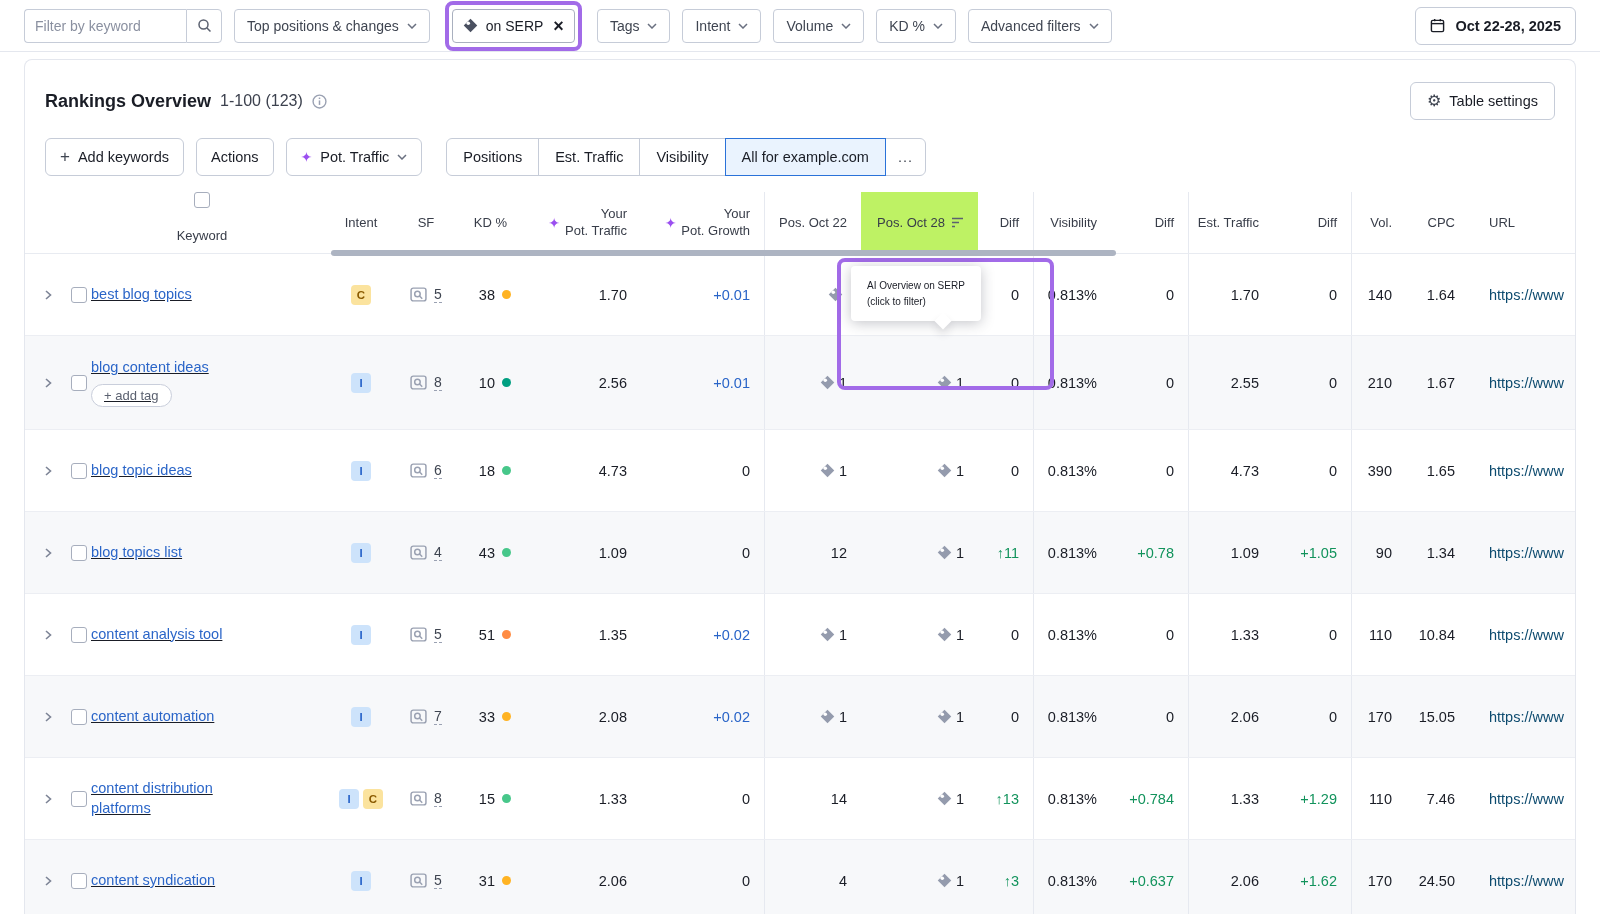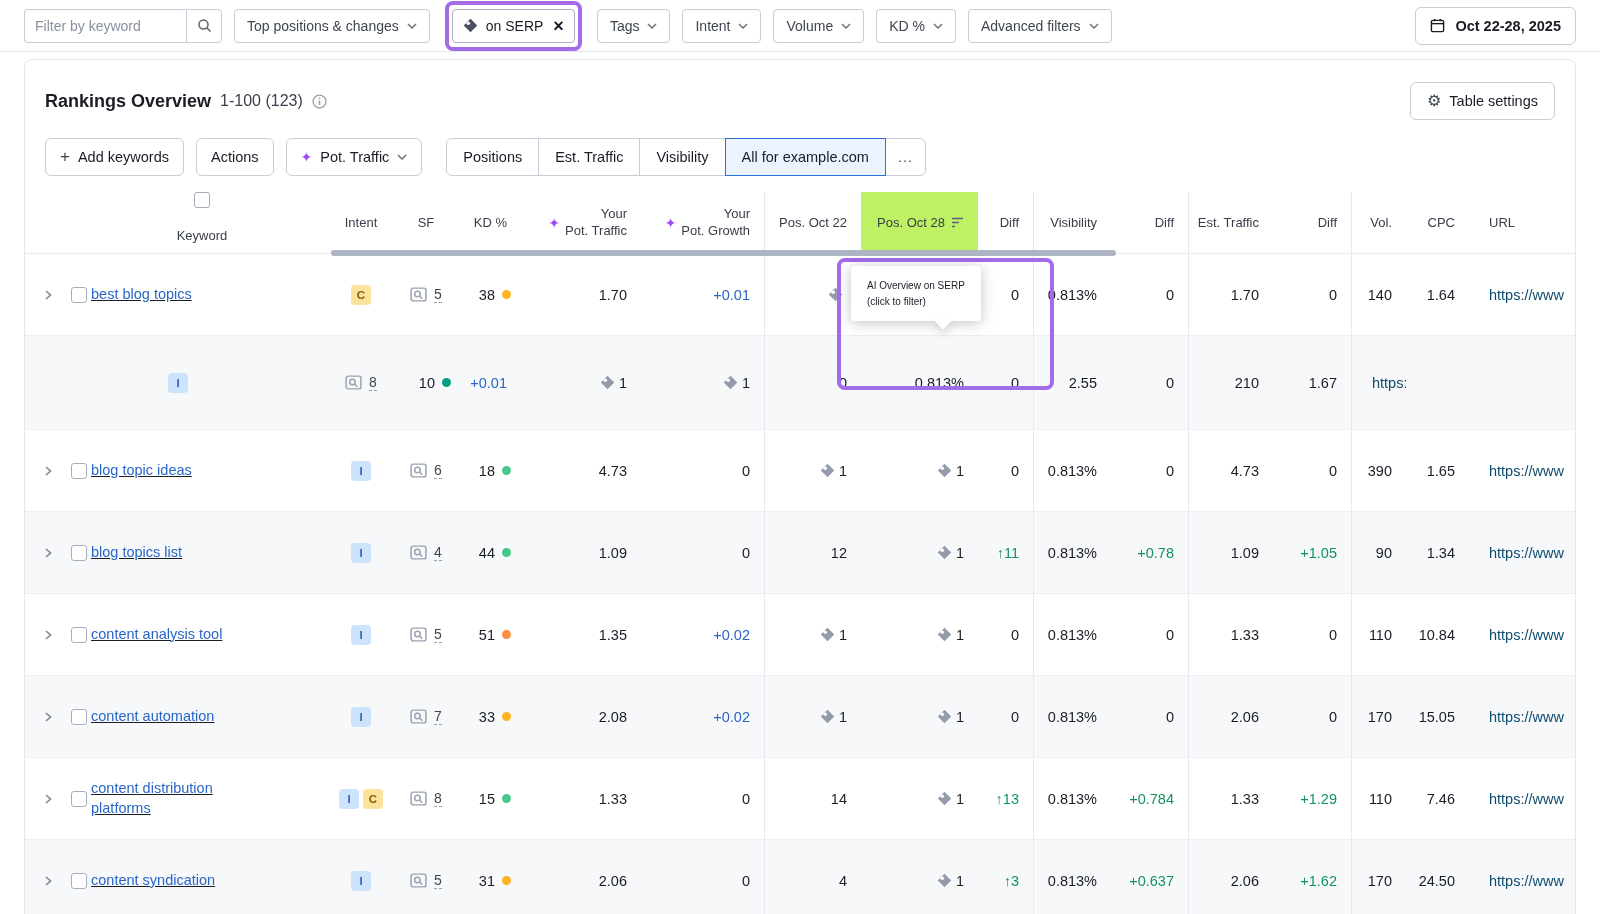--- a/index.html
+++ b/index.html
@@ -348,37 +348,50 @@
         <div class="cell num c-diff">0</div>
         <div class="cell num c-est">1.70</div>
         <div class="cell num c-diff">0</div>
         <div class="cell num c-vol">140</div>
         <div class="cell num c-cpc">1.64</div>
         <div class="cell c-url">
           <a class="url-link">https://www</a>
         </div>
       </div>
       <div class="trow alt" style="min-height: 94px;">
+        <div class="cell c-kw">
+          <span class="expander">
+            <svg width="10" height="12" viewBox="0 0 10 12">
+              <path d="M3 2 L7.5 6 L3 10" fill="none" stroke="#7d8496" stroke-width="1.6"></path>
+            </svg>
+          </span>
+          <span class="cb"></span>
+          <div class="kw-wrap">
+            <a class="kw-link">blog content ideas</a>
+            <button class="add-tag">+ add tag</button>
+          </div>
+        </div>
         <div class="cell c-int">
           <div class="badge badge-I">I</div>
         </div>
         <div class="cell c-sf">
           <span class="sf-ic" style="display:flex;">
             <svg width="17" height="15" viewBox="0 0 16 14">
               <rect x="1" y="1" width="14" height="12" rx="2" fill="none" stroke="#9aa1b2" stroke-width="1.4"></rect>
               <circle cx="7" cy="6.5" r="2.6" fill="none" stroke="#9aa1b2" stroke-width="1.4"></circle>
               <path d="M9 8.5 L11.5 11" stroke="#9aa1b2" stroke-width="1.4"></path>
             </svg>
           </span>
           <span class="sf-num">8</span>
         </div>
         <div class="cell c-kd">
           <span>10</span>
           <span class="kd-dot" style="background:#009f81"></span>
         </div>
+        <div class="cell num c-ypt">2.56</div>
         <div class="cell num c-ypg blue">+0.01</div>
         <div class="cell pos c-pos22">
           <span class="ai-ic">
             <svg width="15" height="15" viewBox="0 0 16 16">
               <path d="M8 0.8 L15.2 8 L8 15.2 L0.8 8 Z" fill="#949bad"></path>
               <circle cx="5.6" cy="5.6" r="1.9" fill="#fff"></circle>
             </svg>
           </span>
           <span>1</span>
         </div>
@@ -481,21 +494,21 @@
           <span class="sf-ic" style="display:flex;">
             <svg width="17" height="15" viewBox="0 0 16 14">
               <rect x="1" y="1" width="14" height="12" rx="2" fill="none" stroke="#9aa1b2" stroke-width="1.4"></rect>
               <circle cx="7" cy="6.5" r="2.6" fill="none" stroke="#9aa1b2" stroke-width="1.4"></circle>
               <path d="M9 8.5 L11.5 11" stroke="#9aa1b2" stroke-width="1.4"></path>
             </svg>
           </span>
           <span class="sf-num">4</span>
         </div>
         <div class="cell c-kd">
-          <span>44</span>
+          <span>43</span>
           <span class="kd-dot" style="background:#47c78a"></span>
         </div>
         <div class="cell num c-ypt">1.09</div>
         <div class="cell num c-ypg">0</div>
         <div class="cell pos c-pos22">12</div>
         <div class="cell pos c-pos28">
           <span class="ai-ic">
             <svg width="15" height="15" viewBox="0 0 16 16">
               <path d="M8 0.8 L15.2 8 L8 15.2 L0.8 8 Z" fill="#949bad"></path>
               <circle cx="5.6" cy="5.6" r="1.9" fill="#fff"></circle>

